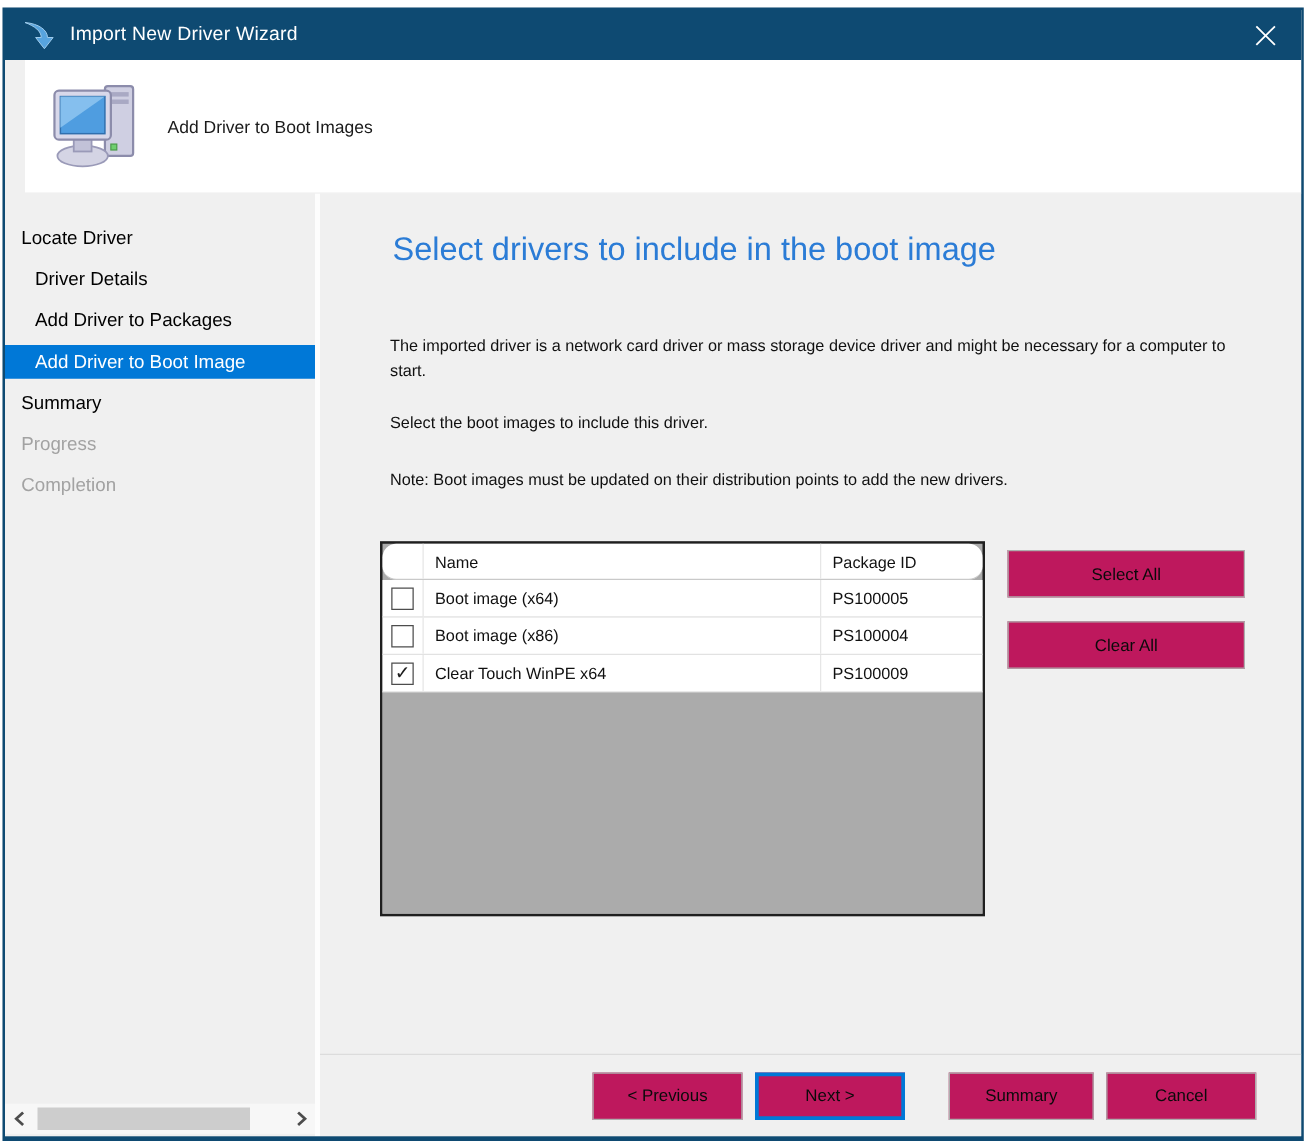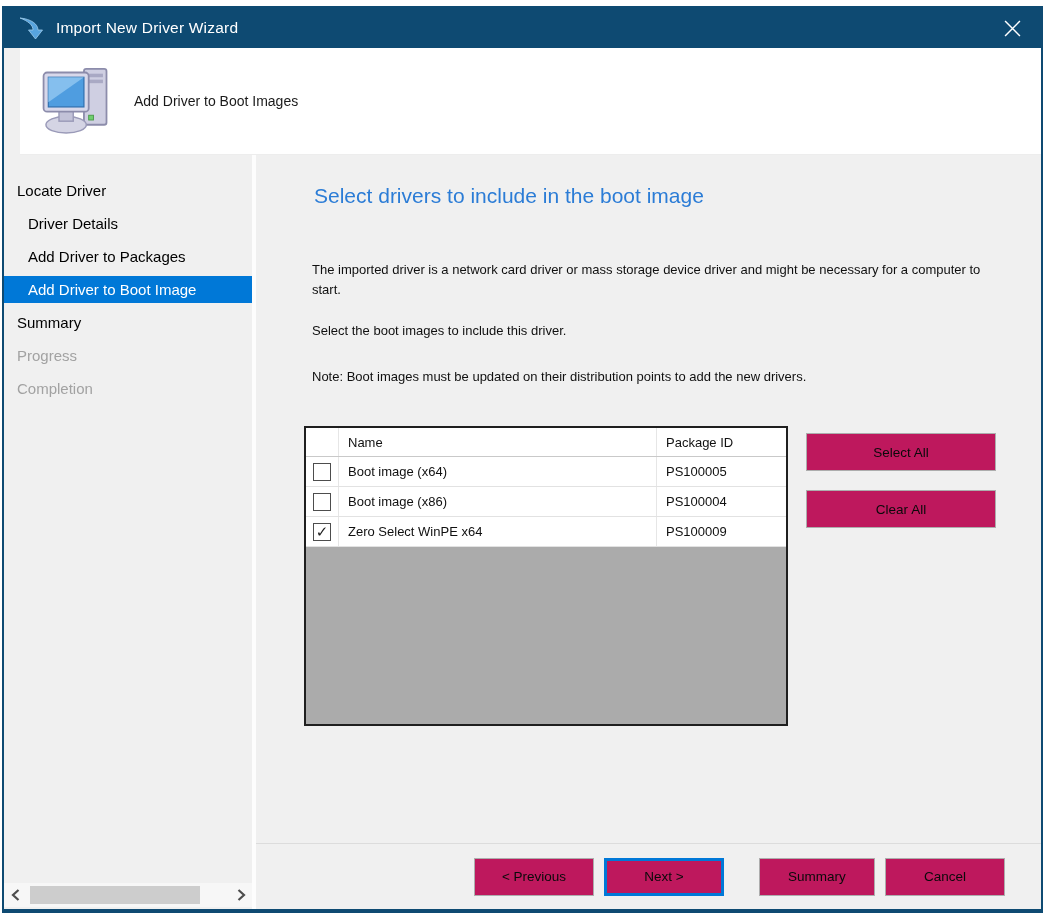--- a/index.html
+++ b/index.html
@@ -62,35 +62,35 @@
   }
   .hscroll .track { position: relative; flex: 1 1 auto; height: 24px; }
   .hscroll .thumb {
     position: absolute; left: 4px; top: 3px; width: 170px; height: 18px; background: #cdcdcd;
   }
 
   
   .content { flex: 1 1 auto; display: flex; flex-direction: column; min-width: 0; }
   .main { flex: 1 1 auto; padding: 15px 30px 0 48px; }
 
-  .page-heading { font-size: 21px; color: #2b7cd6; font-weight: 400; margin: 14px 0 0 10px; }
+  .page-heading { font-size: 26px; color: #2b7cd6; font-weight: 400; margin: 14px 0 0 10px; }
 
   .para { font-size: 13px; color: #101010; line-height: 1.5; max-width: 725px; margin-left: 8px; }
   .para.p1 { margin-top: 52px; }
   .para.p2 { margin-top: 22px; }
   .para.p3 { margin-top: 26px; }
 
   .table-area { display: flex; margin-top: 40px; }
 
   .listview {
     width: 484px; height: 300px; background: #ababab;
     border: 2px solid #1f1f1f; display: flex; flex-direction: column;
   }
   .lv-row { display: grid; grid-template-columns: 33px 318px 1fr; background: #ffffff; }
-  .lv-header { height: 29px; border-bottom: 1px solid #c9c9c9; }
+  .lv-header { height: 29px; border-bottom: 1px solid #c9c9c9; border-radius: 11px; }
   .lv-header .cell { font-size: 13px; color: #111; display: flex; align-items: center; }
   .lv-data { height: 30px; border-bottom: 1px solid #e2e2e2; }
   .cell { padding-left: 9px; display: flex; align-items: center; font-size: 13px; color: #101010; }
   .cell.cb-cell { padding-left: 0; justify-content: center; border-right: 1px solid #e6e6e6; }
   .cell.name-cell { border-right: 1px solid #e6e6e6; }
   .lv-header .cb-cell { border-right: 1px solid #e6e6e6; }
   .lv-filler { flex: 1 1 auto; background: #ababab; }
 
   .checkbox {
     width: 18px; height: 18px; background: #ffffff; border: 1px solid #4d4d4d;
@@ -214,21 +214,21 @@
                 <div class="checkbox" data-checked="false"></div>
               </div>
               <div class="cell name-cell">Boot image (x86)</div>
               <div class="cell">PS100004</div>
             </div>
 
             <div class="lv-row lv-data">
               <div class="cell cb-cell">
                 <div class="checkbox" data-checked="true"></div>
               </div>
-              <div class="cell name-cell">Zero Select WinPE x64</div>
+              <div class="cell name-cell">Clear Touch WinPE x64</div>
               <div class="cell">PS100009</div>
             </div>
 
             <div class="lv-filler"></div>
           </div>
 
           <div class="side-buttons">
             <button class="btn">Select All</button>
             <button class="btn">Clear All</button>
           </div>

